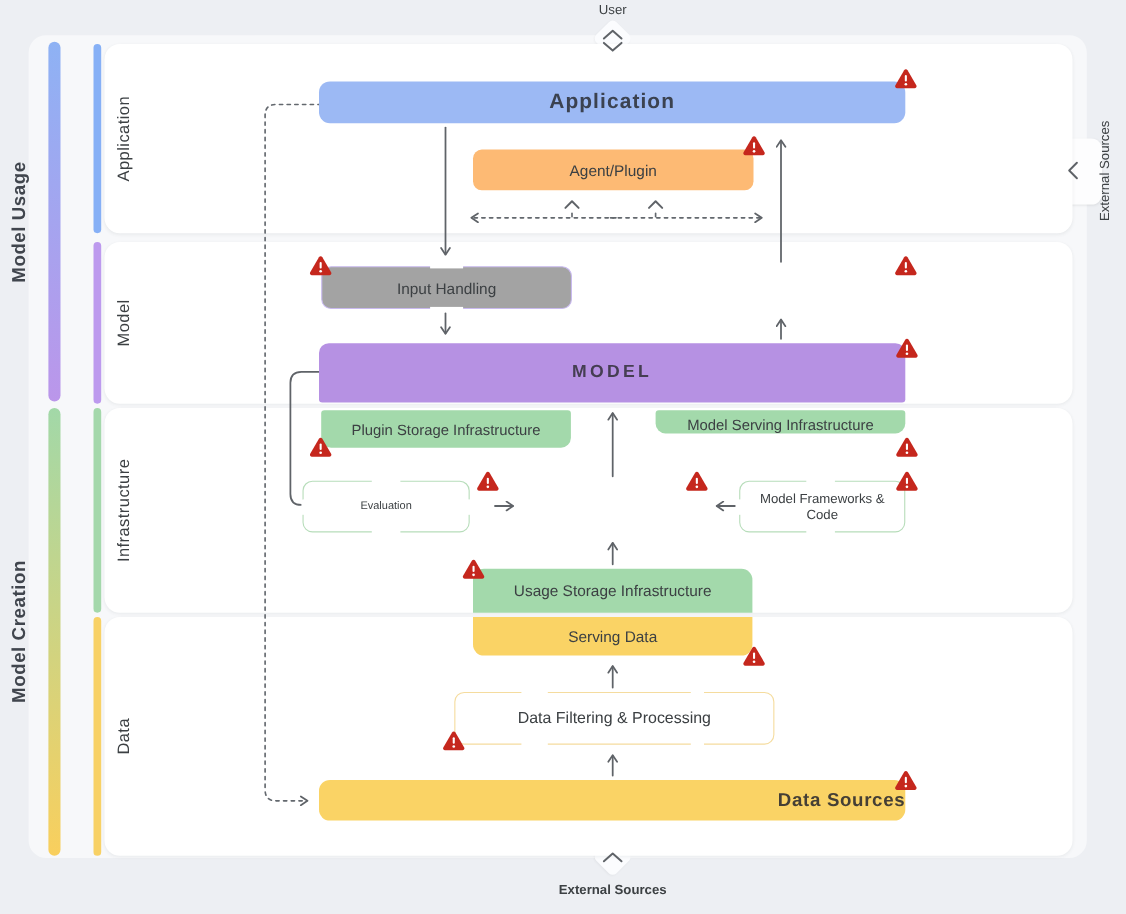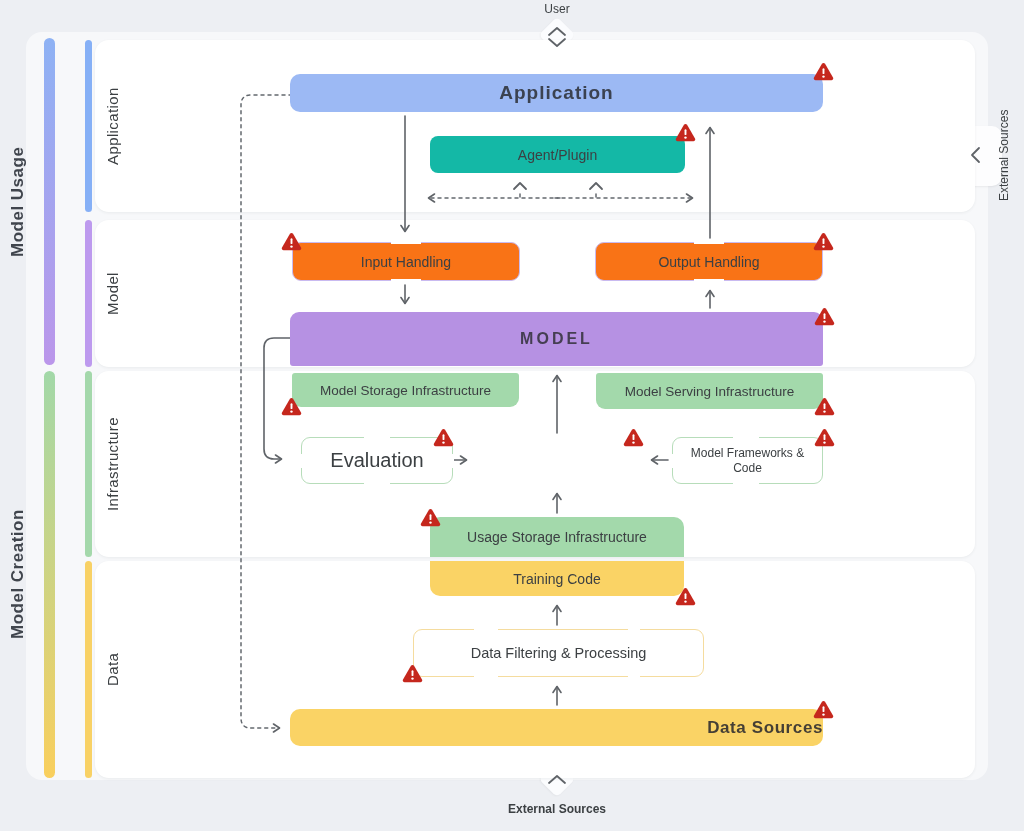--- a/index.html
+++ b/index.html
@@ -51,36 +51,36 @@
   #lbl-sec-infra{left:104px;top:371px;height:186px;}
   #lbl-sec-data{left:104px;top:561px;height:217px;}
   #lbl-ext-right{left:997px;top:55px;height:200px;font-size:12px;font-weight:500;color:#3c4043;}
 
   
   .box{
     position:absolute;display:flex;align-items:center;justify-content:center;
     text-align:center;z-index:3;box-sizing:border-box;
   }
   .fill-blue{background:#9cb9f4;border-radius:10px;}
-  .fill-blue-lt{background:#14b8a6;border-radius:8px;}
+  .fill-blue-lt{background:#fdba74;border-radius:8px;}
   .fill-purple{background:#b691e3;border-radius:9px 9px 3px 3px;}
   .fill-green{background:#a3d9ab;}
   .fill-yellow{background:#fad365;}
-  .outline-purple{background:#f97316;border:1.5px solid #c9baf0;border-radius:9px;}
+  .outline-purple{background:#a3a3a3;border:1.5px solid #c9baf0;border-radius:9px;}
   .outline-green{background:#fff;border:1.5px solid #b7ddba;border-radius:9px;}
   .outline-yellow{background:#fff;border:1.5px solid #f5dc9e;border-radius:9px;}
 
   #box-application{left:290px;top:74px;width:533px;height:38px;font-size:19px;font-weight:700;letter-spacing:1px;color:#3b4250;}
   #box-agent{left:430px;top:136px;width:255px;height:37px;font-size:14px;font-weight:500;}
   #box-input{left:292px;top:242px;width:228px;height:39px;font-size:14px;font-weight:500;}
   #box-output{left:595px;top:242px;width:228px;height:39px;font-size:14px;font-weight:500;}
   #box-model{left:290px;top:312px;width:533px;height:54px;font-size:16px;font-weight:700;letter-spacing:3px;color:#453e52;}
   #box-storage{left:292px;top:373px;width:227px;height:34px;font-size:13.5px;font-weight:500;border-radius:3px 3px 9px 9px;}
-  #box-serving{left:596px;top:373px;width:227px;height:36px;font-size:13.5px;font-weight:500;border-radius:3px 3px 9px 9px;}
-  #box-eval{left:301px;top:437px;width:152px;height:47px;font-size:20px;font-weight:500;}
+  #box-serving{left:596px;top:373px;width:227px;height:21px;font-size:13.5px;font-weight:500;border-radius:3px 3px 9px 9px;align-items:flex-end;}
+  #box-eval{left:275px;top:437px;width:152px;height:47px;font-size:10px;font-weight:500;}
   #box-tt{left:482px;top:437px;width:152px;height:47px;font-size:13.5px;font-weight:500;line-height:1.2;padding:0 28px;}
   #box-frameworks{left:672px;top:437px;width:151px;height:47px;font-size:12px;font-weight:500;line-height:1.2;padding:0 9px;}
   #box-dstorage{left:430px;top:517px;width:254px;height:40px;font-size:14px;font-weight:500;border-radius:10px 10px 0 0;}
   #box-tdata{left:430px;top:561px;width:254px;height:35px;font-size:14px;font-weight:500;border-radius:0 0 10px 10px;}
   #box-filtering{left:413px;top:629px;width:291px;height:48px;font-size:14.5px;font-weight:500;}
   #box-dsources{left:290px;top:709px;width:533px;height:37px;font-size:17px;font-weight:700;letter-spacing:.6px;color:#453f35;}
 
   
   .gap{position:absolute;background:#fff;z-index:1;}
 
@@ -191,32 +191,27 @@
   <div class="box fill-blue-lt" id="box-agent">
     <span>Agent/Plugin</span>
   </div>
 
   <div class="box outline-purple" id="box-input">
     <i class="gap" style="left:98px;top:-2px;width:30px;height:3px;"></i>
     <i class="gap" style="left:98px;bottom:-2px;width:30px;height:3px;"></i>
     <span>Input Handling</span>
   </div>
 
-  <div class="box outline-purple" id="box-output">
-    <i class="gap" style="left:98px;top:-2px;width:30px;height:3px;"></i>
-    <i class="gap" style="left:98px;bottom:-2px;width:30px;height:3px;"></i>
-    <span>Output Handling</span>
-  </div>
 
   <div class="box fill-purple" id="box-model">
     <span>MODEL</span>
   </div>
 
   <div class="box fill-green" id="box-storage">
-    <span>Model Storage Infrastructure</span>
+    <span>Plugin Storage Infrastructure</span>
   </div>
 
   <div class="box fill-green" id="box-serving">
     <span>Model Serving Infrastructure</span>
   </div>
 
   <div class="box outline-green" id="box-eval">
     <i class="gap" style="left:62px;top:-2px;width:26px;height:3px;"></i>
     <i class="gap" style="left:62px;bottom:-2px;width:26px;height:3px;"></i>
     <i class="gap" style="left:-2px;top:16px;width:3px;height:14px;"></i>
@@ -230,21 +225,21 @@
     <i class="gap" style="left:60px;bottom:-2px;width:26px;height:3px;"></i>
     <i class="gap" style="left:-2px;top:16px;width:3px;height:14px;"></i>
     <span>Model Frameworks &amp; Code</span>
   </div>
 
   <div class="box fill-green" id="box-dstorage">
     <span>Usage Storage Infrastructure</span>
   </div>
 
   <div class="box fill-yellow" id="box-tdata">
-    <span>Training Code</span>
+    <span>Serving Data</span>
   </div>
 
   <div class="box outline-yellow" id="box-filtering">
     <i class="gap" style="left:60px;top:-2px;width:24px;height:3px;"></i>
     <i class="gap" style="left:214px;top:-2px;width:12px;height:3px;"></i>
     <i class="gap" style="left:60px;bottom:-2px;width:24px;height:3px;"></i>
     <i class="gap" style="left:214px;bottom:-2px;width:12px;height:3px;"></i>
     <span>Data Filtering &amp; Processing</span>
   </div>
 

